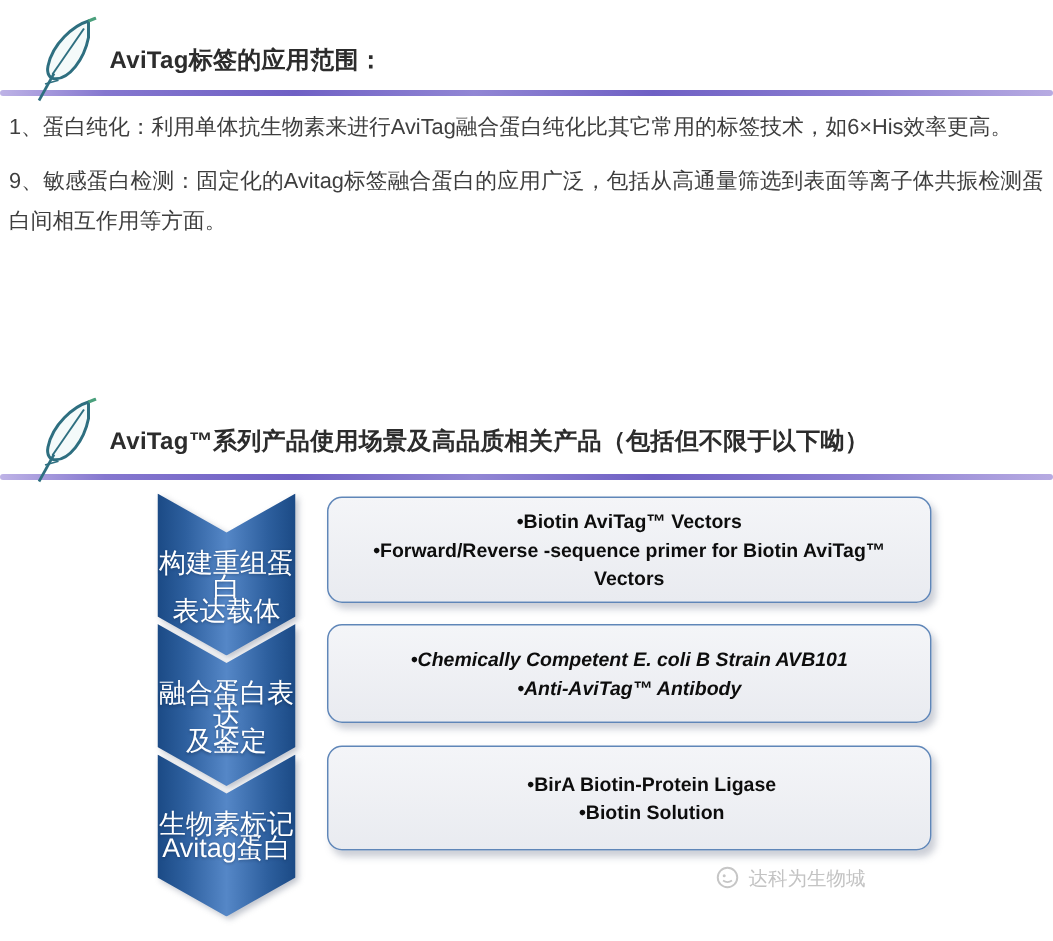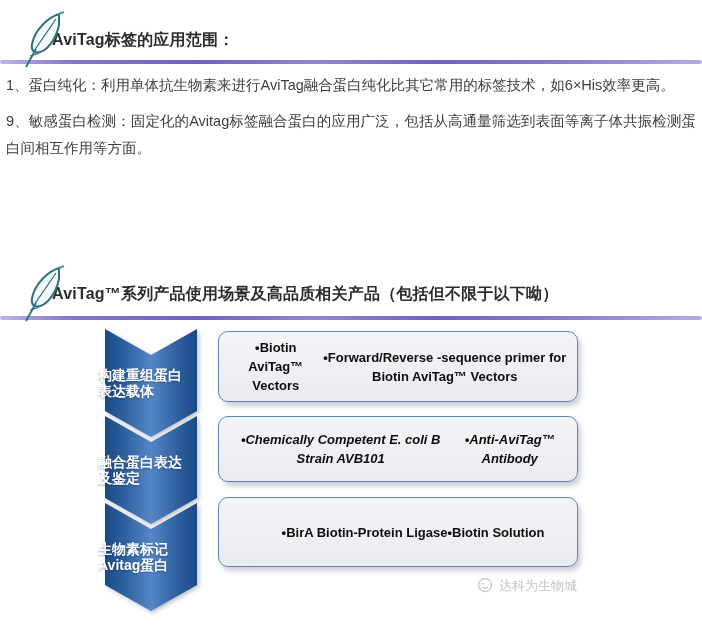--- a/index.html
+++ b/index.html
@@ -3,42 +3,42 @@
 <meta charset="utf-8">
 <style>
   html,body { margin:0; padding:0; background:#fff; }
   .page {
     position:relative; width:702px; height:627px; background:#ffffff;
     font-family:"Liberation Sans","DejaVu Sans",sans-serif; overflow:hidden;
   }
   
   .feather { position:absolute; left:22px; width:46px; height:58px; z-index:3; }
   .f1 { top:11px; } .f2 { top:265px; }
-  .sec-title { position:absolute; left:52px; font-size:16px; font-weight:bold; color:#2c2c2c; letter-spacing:.2px; white-space:nowrap; }
+  .sec-title { position:absolute; left:73px; font-size:16px; font-weight:bold; color:#2c2c2c; letter-spacing:.2px; white-space:nowrap; }
   .t1 { top:30px; } .t2 { top:284px; }
   .accent { position:absolute; left:0; width:702px; height:4px; border-radius:2px;
     background:linear-gradient(90deg,#beb3e6 0%,#8577cf 10%,#6f60c4 28%,#9186d4 45%,#6f60c4 62%,#8c7fd2 82%,#b7abe2 100%); }
   .a1 { top:60px; } .a2 { top:316px; }
   
   .paras { position:absolute; left:6px; top:72px; width:690px; font-size:14.5px; color:#3e3e3e; }
   .paras p { margin:0 0 8px 0; line-height:27.5px; text-align:justify; }
   
   .chev { position:absolute; left:105px; width:92px; height:108px;
     filter:drop-shadow(2px 2px 2px rgba(110,120,140,.45)); }
   .c1 { top:329px; } .c2 { top:416px; } .c3 { top:503px; }
-  .chev-label { position:absolute; left:98px; width:106px; color:#ffffff;
-    font-weight:bold; font-size:14px; line-height:16px; z-index:4; text-shadow:0 1px 2px rgba(10,30,60,.4); }
+  .chev-label { position:absolute; left:98px; width:106px; text-align:center; color:#ffffff;
+    font-weight:normal; font-size:18px; line-height:16px; z-index:4; text-shadow:0 1px 2px rgba(10,30,60,.4); }
   .chev-label span { display:block; }
   .l1 { top:367px; } .l2 { top:454px; } .l3 { top:541px; }
   
-  .pbox { position:absolute; left:218px; width:360px; box-sizing:border-box; padding:4px 10px;
+  .pbox { position:absolute; left:218px; width:403px; box-sizing:border-box; padding:4px 10px;
     background:linear-gradient(180deg,#f4f5f8 0%,#e9ebf0 100%);
     border:1.5px solid #5f86b8; border-radius:10px;
     box-shadow:3px 4px 5px rgba(120,130,150,.38);
-    display:flex; flex-direction:row; justify-content:center; align-items:center;
+    display:flex; flex-direction:column; justify-content:center; align-items:center;
     text-align:center; font-weight:bold; font-size:13px; line-height:19px; color:#0d0d0d; }
   .b1 { top:331px; height:71px; } .b2 { top:416px; height:66px;font-style:italic; } .b3 { top:497px; height:70px;padding-left:40px; }
   
   .watermark { position:absolute; left:477px; top:577px; display:flex; align-items:flex-start; gap:6px;
     color:#c3c3c3; font-size:13px; }
 </style>
 </head>
 <body>
 
 <div class="page">

